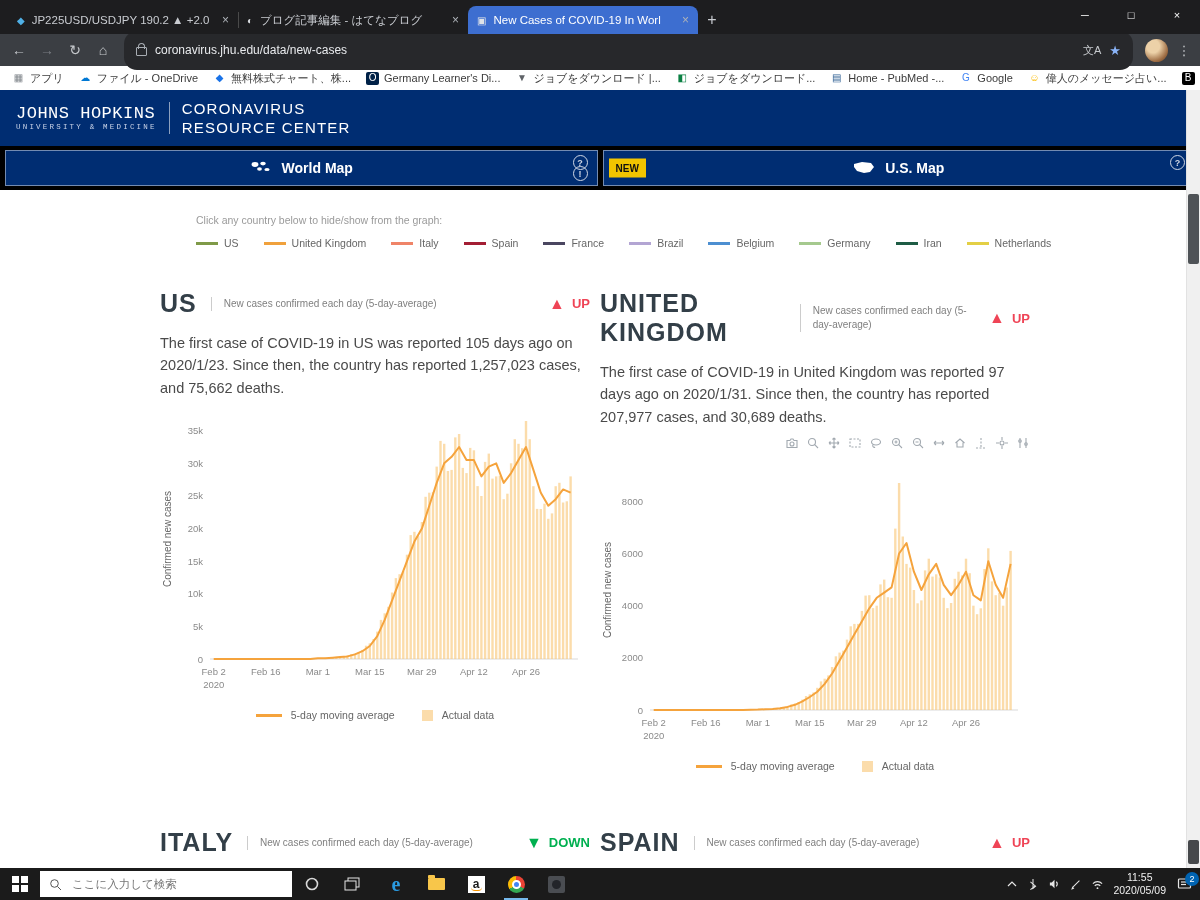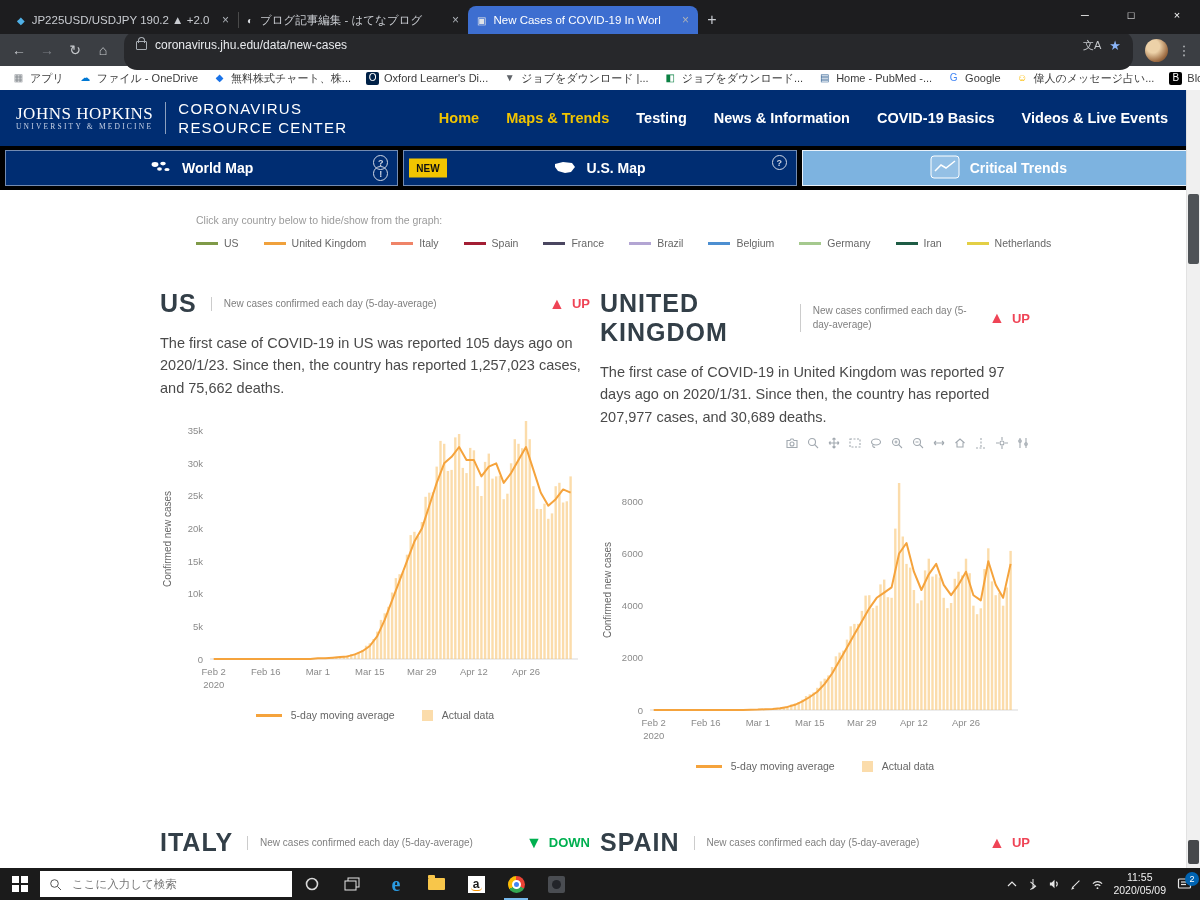--- a/index.html
+++ b/index.html
@@ -16,39 +16,39 @@
   .tab .ttl{flex:1;white-space:nowrap;overflow:hidden}
   .tab .tclose{font-size:12px;color:#aeb2b8;flex:0 0 auto}
   .newtab{width:28px;height:28px;display:flex;align-items:center;justify-content:center;color:#c9ccd1;font-size:16px}
   .wincap{position:absolute;right:0;top:0;height:30px;display:flex}
   .wincap span{width:46px;display:flex;align-items:center;justify-content:center;color:#fff;font-size:11px}
 
   
   .toolbar{height:32px;background:#3b3e43;display:flex;align-items:center;gap:2px;padding:0 6px}
   .tbtn{width:26px;text-align:center;color:#c6c9cd;font-size:14px}
   .tbtn.dim{color:#797d83}
-  .omnibox{flex:1;height:25px;background:#27282b;border-radius:13px;display:flex;align-items:flex-start;gap:8px;padding:7px 12px;margin:0 6px;color:#e8eaed;font-size:12px}
+  .omnibox{flex:1;height:25px;background:#27282b;border-radius:13px;display:flex;align-items:center;gap:8px;padding:7px 12px;margin:0 6px;color:#e8eaed;font-size:12px}
   .lock{width:9px;height:7px;border:1px solid #a8adb3;border-radius:1px;position:relative;margin-top:3px}
   .lock::before{content:"";position:absolute;left:1px;top:-5px;width:5px;height:5px;border:1px solid #a8adb3;border-bottom:none;border-radius:4px 4px 0 0}
   .omnibox .sp{flex:1}
   .trns{color:#c6c9cd;font-size:11px}
   .star{color:#8ab4f8;font-size:13px}
   .avatar{width:23px;height:23px;border-radius:50%;background:radial-gradient(circle at 35% 32%,#ecd1a8 0 30%,#9c6b42 70%,#5f3d22);margin:0 4px}
   .kebab{color:#c6c9cd;font-size:13px;width:20px;text-align:center}
 
   
   .bmbar{height:24px;background:#fff;border-bottom:1px solid #dcdcdc;display:flex;align-items:center;gap:15px;padding:0 12px;font-size:11px;color:#3b3b3b;white-space:nowrap;overflow:hidden}
   .bm{display:flex;align-items:center;gap:5px;flex:0 0 auto}
   .bm .fv{width:13px;height:13px;border-radius:2px;display:flex;align-items:center;justify-content:center;font-size:10px;line-height:1}
 
   
   .viewport{position:absolute;top:90px;bottom:32px;left:0;right:0;background:#fff;overflow:hidden}
 
   .sitehead{height:56px;background:#002d72;display:flex;align-items:center;padding:0 16px;color:#fff;box-sizing:border-box}
-  .jhu{font-family:Liberation Serif, serif;line-height:1.1}
+  .jhu{font-family:Liberation Mono, monospace;line-height:1.1}
   .jhu .l1{font-size:17px;letter-spacing:.5px}
   .jhu .l2{font-size:7.5px;letter-spacing:2.2px;color:#c9d4e8}
   .lg-div{width:1px;height:32px;background:rgba(255,255,255,.55);margin:0 12px}
   .crc{font-size:15px;font-weight:normal;letter-spacing:1.2px;line-height:1.3}
   .sitenav{margin-left:auto;display:flex;gap:27px;font-size:14.5px;font-weight:bold;padding-right:16px}
   .nav-item{color:#fff}
   .nav-item.hl{color:#f1c400}
 
   .mapnav{height:44px;background:#000;display:flex;gap:5px;padding:4px 5px;box-sizing:border-box}
   .mapbtn{flex:1;display:flex;align-items:center;justify-content:center;gap:10px;color:#fff;font-weight:bold;font-size:14px;position:relative;border:1px solid rgba(255,255,255,.45)}
@@ -175,21 +175,21 @@
         <span class="bm">
           <span class="fv" style="color: rgb(0, 120, 212); background: transparent;">☁</span>
           <span>ファイル - OneDrive</span>
         </span>
         <span class="bm">
           <span class="fv" style="color: rgb(26, 115, 232); background: transparent;">◆</span>
           <span>無料株式チャート、株...</span>
         </span>
         <span class="bm">
           <span class="fv" style="color: rgb(255, 255, 255); background: rgb(0, 33, 71);">O</span>
-          <span>Oxford Learner's Di...</span>
+          <span>Germany Learner's Di...</span>
         </span>
         <span class="bm">
           <span class="fv" style="color: rgb(95, 99, 104); background: transparent;">▼</span>
           <span>ジョブをダウンロード |...</span>
         </span>
         <span class="bm">
           <span class="fv" style="color: rgb(11, 128, 67); background: transparent;">◧</span>
           <span>ジョブをダウンロード...</span>
         </span>
         <span class="bm">
@@ -217,28 +217,20 @@
     <div class="sitehead">
       <div class="jhu">
         <div class="l1">JOHNS HOPKINS</div>
         <div class="l2">UNIVERSITY &amp; MEDICINE</div>
       </div>
       <div class="lg-div"></div>
       <div class="crc">
         <div>CORONAVIRUS</div>
         <div>RESOURCE CENTER</div>
       </div>
-      <nav class="sitenav" id="sitenav">
-          <span class="nav-item hl">Home</span>
-          <span class="nav-item hl">Maps &amp; Trends</span>
-          <span class="nav-item">Testing</span>
-          <span class="nav-item">News &amp; Information</span>
-          <span class="nav-item">COVID-19 Basics</span>
-          <span class="nav-item">Videos &amp; Live Events</span>
-        </nav>
     </div>
 
     <div class="mapnav">
       <div class="mapbtn dark">
         <span>
           <svg width="22" height="14" viewBox="0 0 22 14" fill="#fff">
               <ellipse cx="5" cy="4.5" rx="3.4" ry="2.4"></ellipse>
               <ellipse cx="13" cy="3.6" rx="2.8" ry="1.8"></ellipse>
               <ellipse cx="9.5" cy="9" rx="2.4" ry="1.8"></ellipse>
               <ellipse cx="17" cy="9.5" rx="2.6" ry="1.5"></ellipse>
@@ -250,29 +242,20 @@
       </div>
       <div class="mapbtn dark">
         <span class="newbadge">NEW</span>
         <span>
           <svg width="22" height="14" viewBox="0 0 22 14" fill="#fff">
               <path d="M1 4l8-2 9 1 3 4-4 5-6 1-7-2-3-4z"></path>
             </svg>
         </span>
         <span>U.S. Map</span>
         <span class="help t">?</span>
-      </div>
-      <div class="mapbtn light">
-        <span>
-          <svg width="30" height="24" viewBox="0 0 30 24">
-              <rect x="1" y="1" width="28" height="22" rx="3" fill="rgba(255,255,255,.18)" stroke="#fff"></rect>
-              <polyline points="5,16 11,10 16,13 25,6" fill="none" stroke="#fff" stroke-width="1.5"></polyline>
-            </svg>
-        </span>
-        <span>Critical Trends</span>
       </div>
     </div>
 
     <div class="pagebody">
       <div class="instruction">Click any country below to hide/show from the graph:</div>
       <div class="countries" id="countries">
           <span class="citem">
             <span class="cswatch" style="background: rgb(127, 154, 72);"></span>
             <span>US</span>
           </span>

